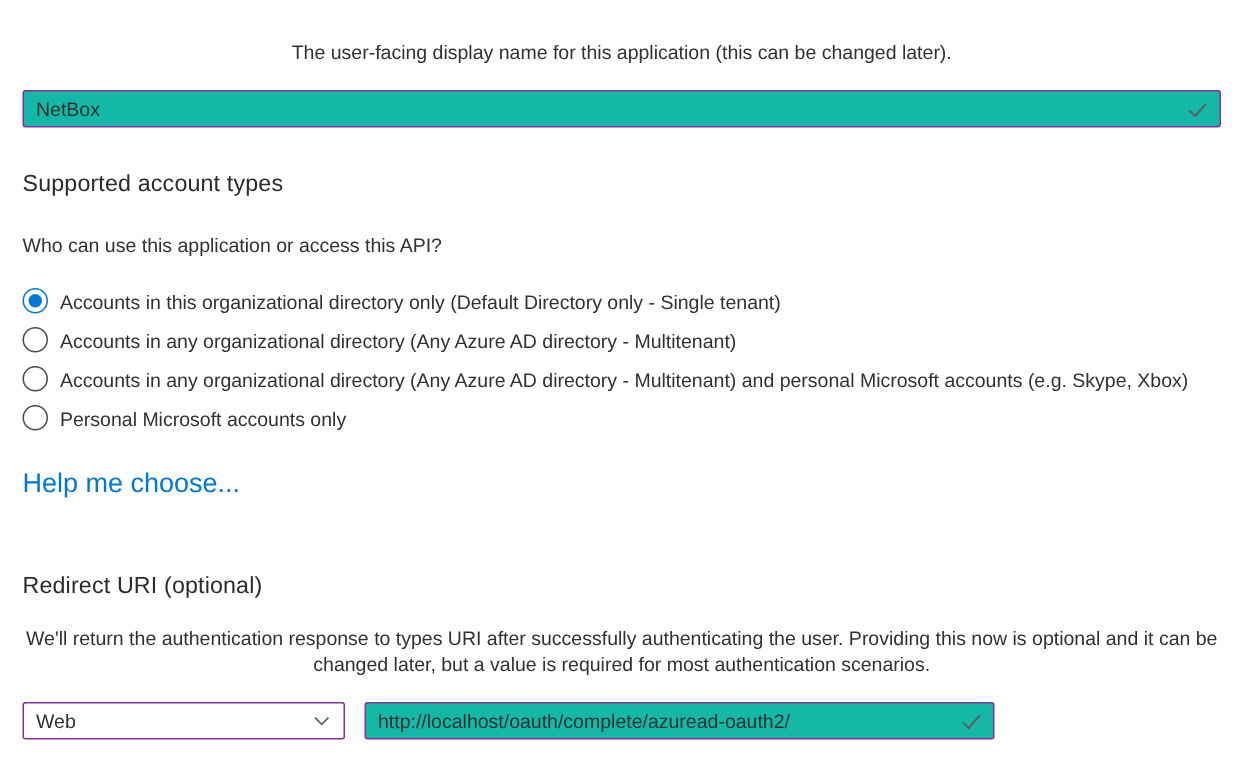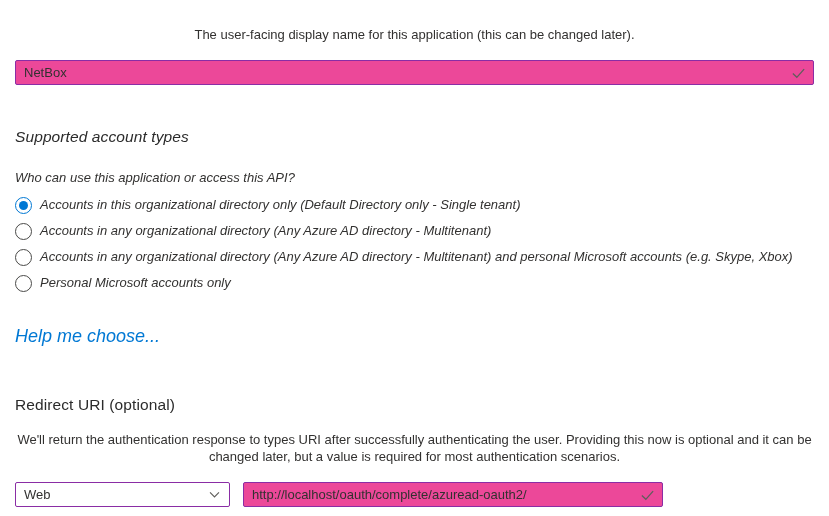--- a/index.html
+++ b/index.html
@@ -25,31 +25,31 @@
   }
   .required{color:var(--required);margin-right:3px;}
   .field-desc{
     font-size:13px;line-height:17px;margin:16px 0 0 0;color:var(--text);text-align:center;
   }
   .input-wrap{position:relative;margin-top:17px;}
   .text-input{
     width:100%;height:25px;
     border:1.5px solid var(--input_border);border-radius:2px;
     padding:0 12px 0 8px;font-size:13px;color:var(--text);
-    font-family:inherit;outline:none;background:#ec4899;
+    font-family:inherit;outline:none;background:#14b8a6;
   }
   .check-icon{
     position:absolute;right:8px;top:50%;transform:translateY(-50%);
     display:flex;align-items:center;pointer-events:none;
   }
-  .account-section{margin-top:42px;font-style:italic;}
+  .account-section{margin-top:28px;}
   .question{font-size:13px;line-height:17px;margin:22px 0 0 0;}
   .radio-list{margin-top:11px;}
   .radio-row{
-    display:flex;align-items:flex-start;height:26px;cursor:pointer;
+    display:flex;align-items:flex-end;height:26px;cursor:pointer;
   }
   .radio-circle{
     flex:none;width:17px;height:17px;border-radius:50%;
     border:1px solid var(--radio_border);position:relative;background:#fff;
   }
   .radio-row.selected .radio-circle{border:1px solid var(--radio_selected);}
   .radio-row.selected .radio-circle::after{
     content:"";position:absolute;left:3px;top:3px;right:3px;bottom:3px;
     border-radius:50%;background:var(--radio_selected);
   }

